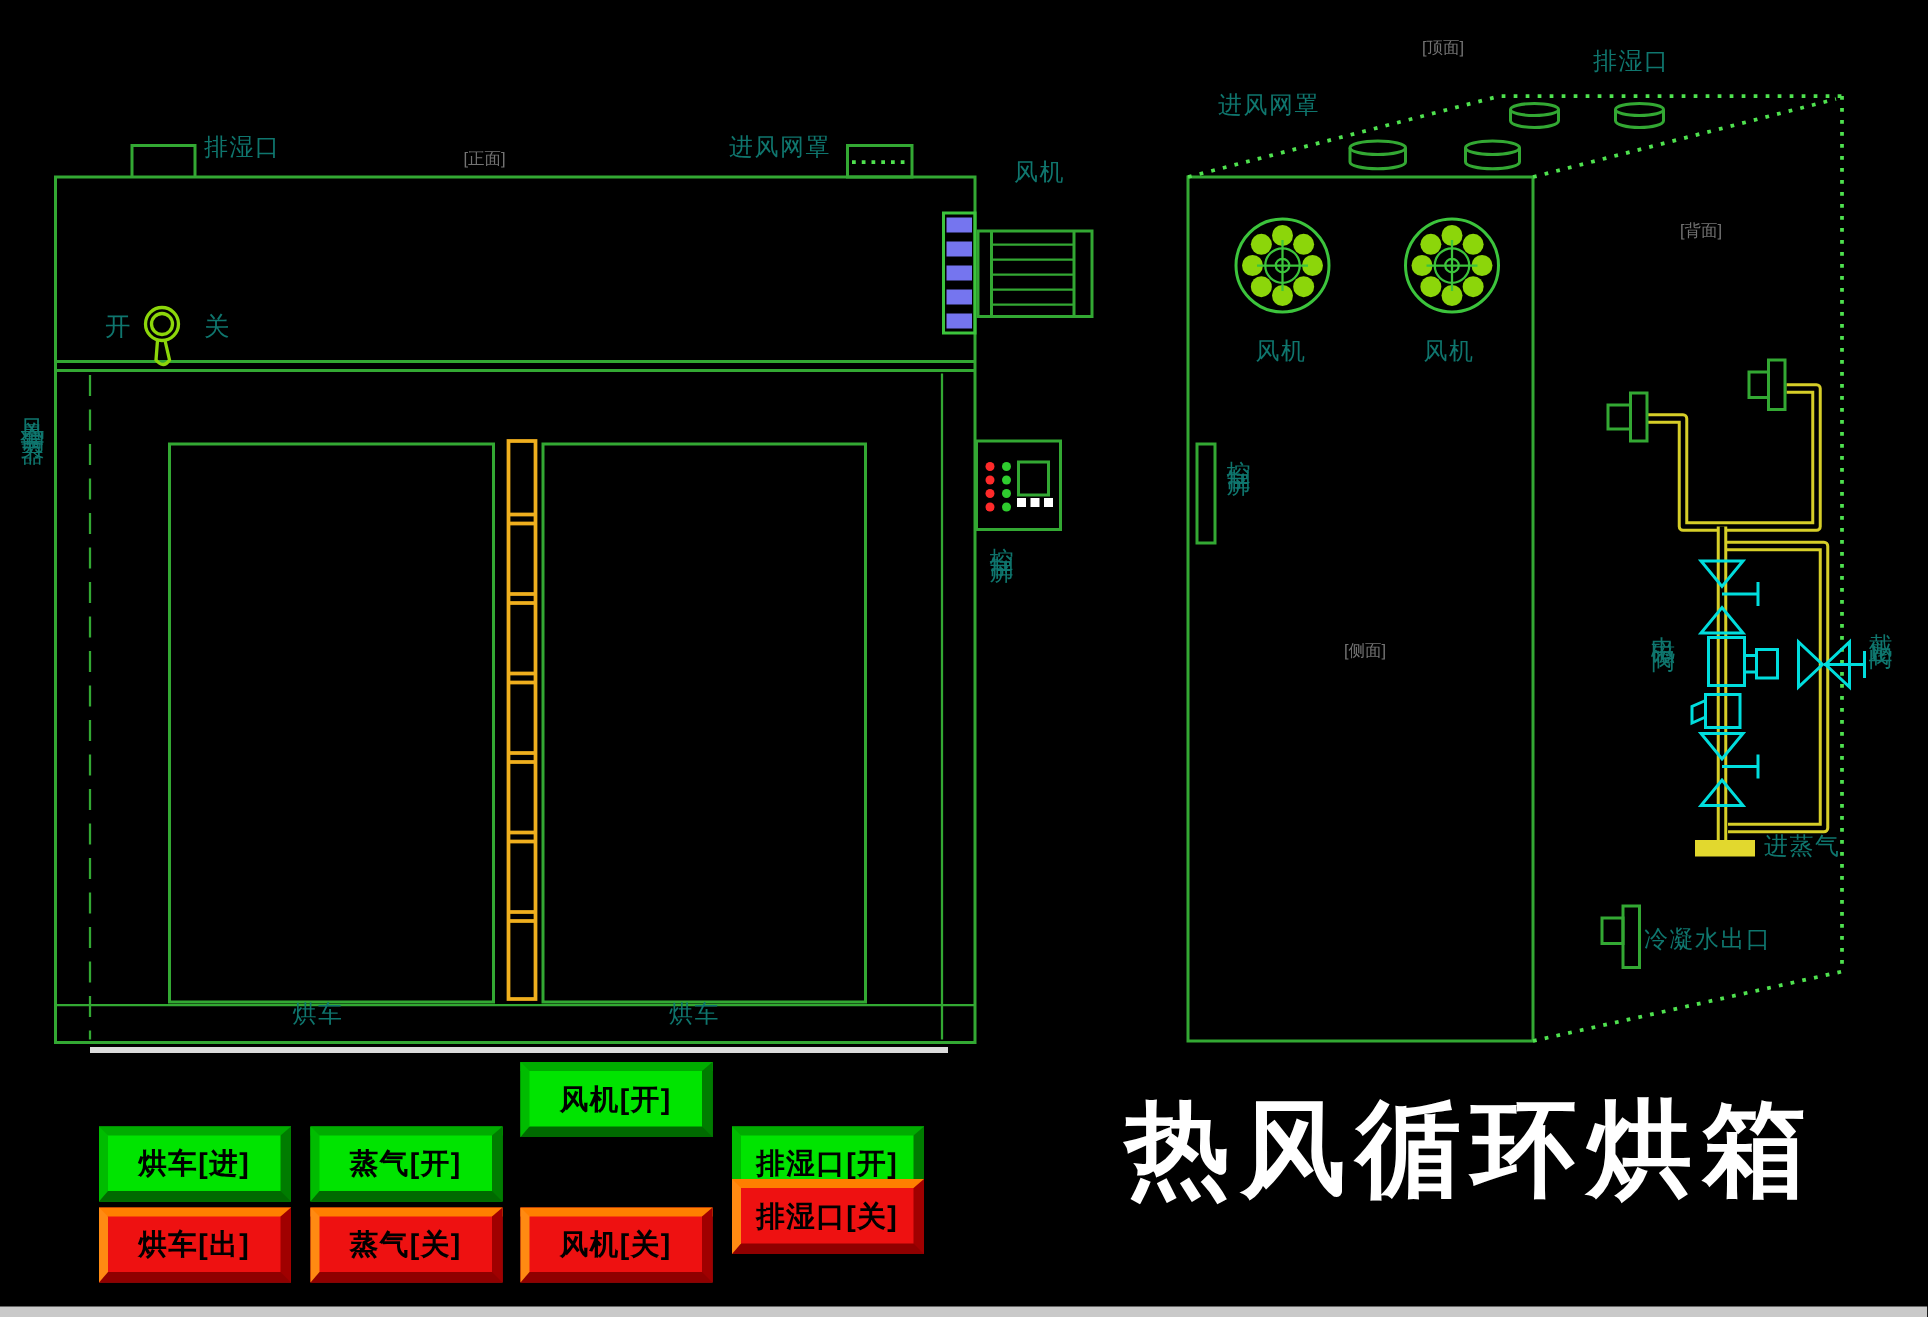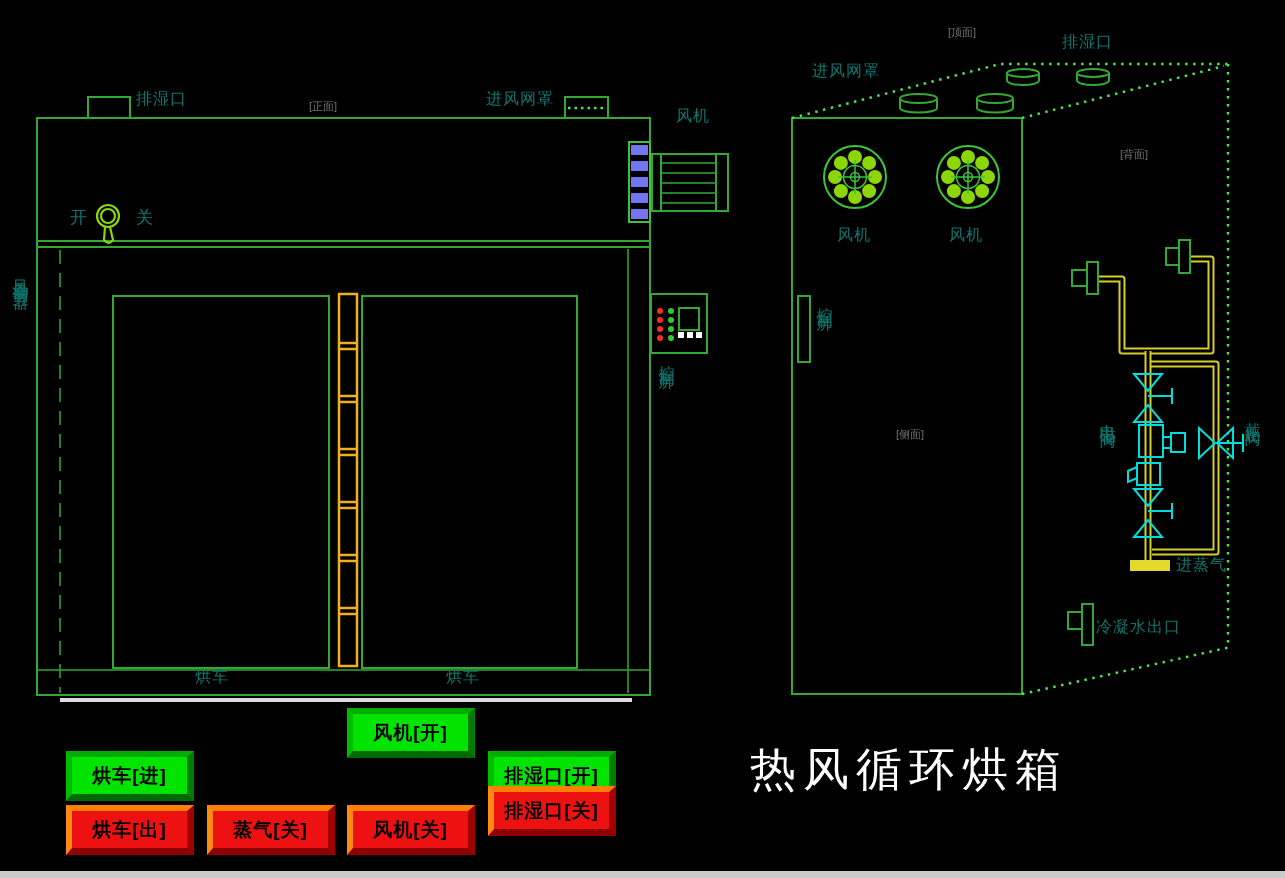--- a/index.html
+++ b/index.html
@@ -2,21 +2,21 @@
 <html lang="zh"><head>
 <meta charset="utf-8">
 <style>
   html,body{margin:0;padding:0;background:#000;}
   .stage{position:relative;width:1285px;height:878px;background:#000;overflow:hidden;
          font-family:"Liberation Sans","DejaVu Sans",sans-serif;}
   svg.draw{position:absolute;left:0;top:0;}
   .label{position:absolute;color:#0f766e;font-size:16px;line-height:1.1;white-space:nowrap;letter-spacing:1px;}
   .red{color:#737373;font-size:11px;letter-spacing:0;}
   .vlabel{writing-mode:vertical-rl;text-orientation:upright;letter-spacing:4px;white-space:normal;}
-  .title{position:absolute;left:750px;top:739px;color:#FFFFFF;font-size:46px;font-weight:400;
+  .title{position:absolute;left:750px;top:720px;color:#FFFFFF;font-size:70px;font-weight:700;
          letter-spacing:7px;white-space:nowrap;}
   .btn{position:absolute;width:128px;height:50px;box-sizing:border-box;display:flex;align-items:center;
        justify-content:center;color:#000;font-size:19px;font-weight:700;letter-spacing:1px;cursor:pointer;}
   .btn.on{background:#00E400;border-top:6px solid #00AC00;border-left:6px solid #00BC00;
           border-bottom:7px solid #006A00;border-right:7px solid #007C00;}
   .btn.off{background:#EE1111;border-top:6px solid #FF7F00;border-left:6px solid #FF8A12;
            border-bottom:7px solid #8F0000;border-right:7px solid #A00000;}
   .bottom-strip{position:absolute;left:0;top:871px;width:1285px;height:7px;background:#C9C9C9;}
 </style>
 </head>
@@ -221,20 +221,21 @@
   <div class="label" style="left:949px;top:226px">风机</div>
   <div class="label red" style="left:1120px;top:148px">[背面]</div>
   <div class="label vlabel" style="left:816px;top:295px">控制屏</div>
   <div class="label red" style="left:896px;top:428px">[侧面]</div>
   <div class="label vlabel" style="left:1099px;top:411px">电磁阀</div>
   <div class="label vlabel" style="left:1244px;top:409px">截止阀</div>
   <div class="label" style="left:1176px;top:556px">进蒸气</div>
   <div class="label" style="left:1096px;top:618px">冷凝水出口</div>
 
   <div class="btn on" style="left:66px;top:751px">烘车[进]</div>
+  <div class="btn on" style="left:207px;top:751px">蒸气[开]</div>
   <div class="btn on" style="left:347px;top:708px">风机[开]</div>
   <div class="btn on" style="left:488px;top:751px">排湿口[开]</div>
   <div class="btn off" style="left:66px;top:805px">烘车[出]</div>
   <div class="btn off" style="left:347px;top:805px">风机[关]</div>
   <div class="btn off" style="left:207px;top:805px">蒸气[关]</div>
   <div class="btn off" style="left:488px;top:786px">排湿口[关]</div>
 
   <div class="title">热风循环烘箱</div>
 
   <div class="bottom-strip"></div>

